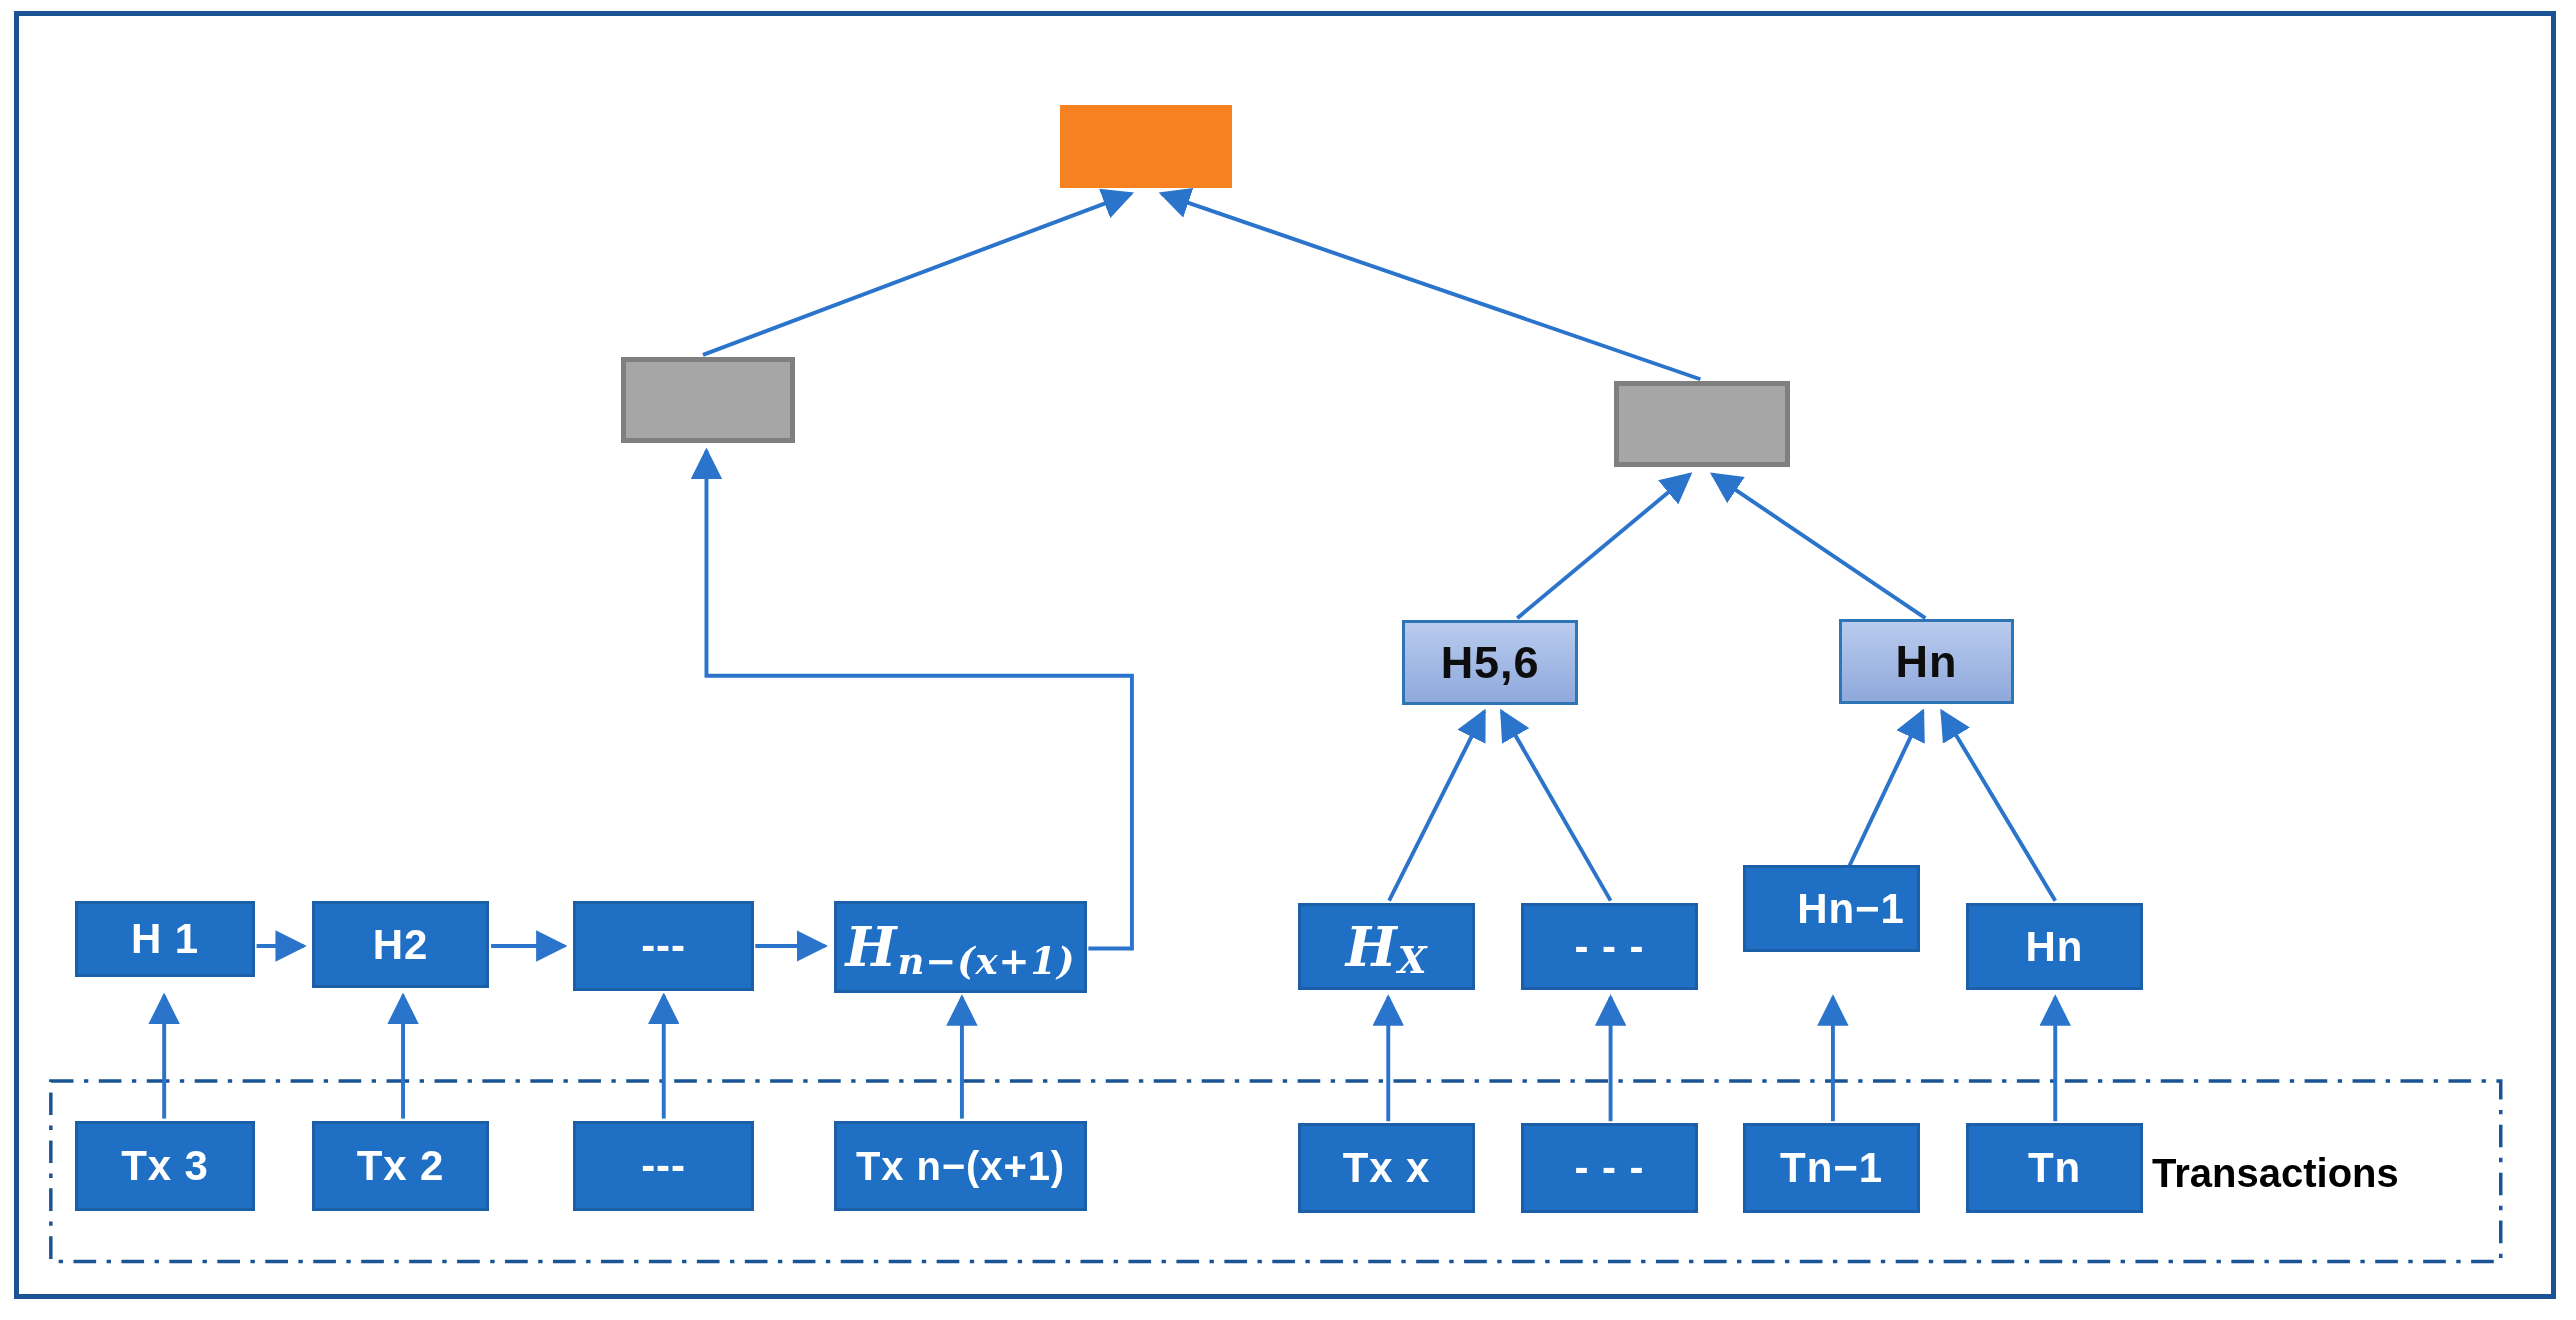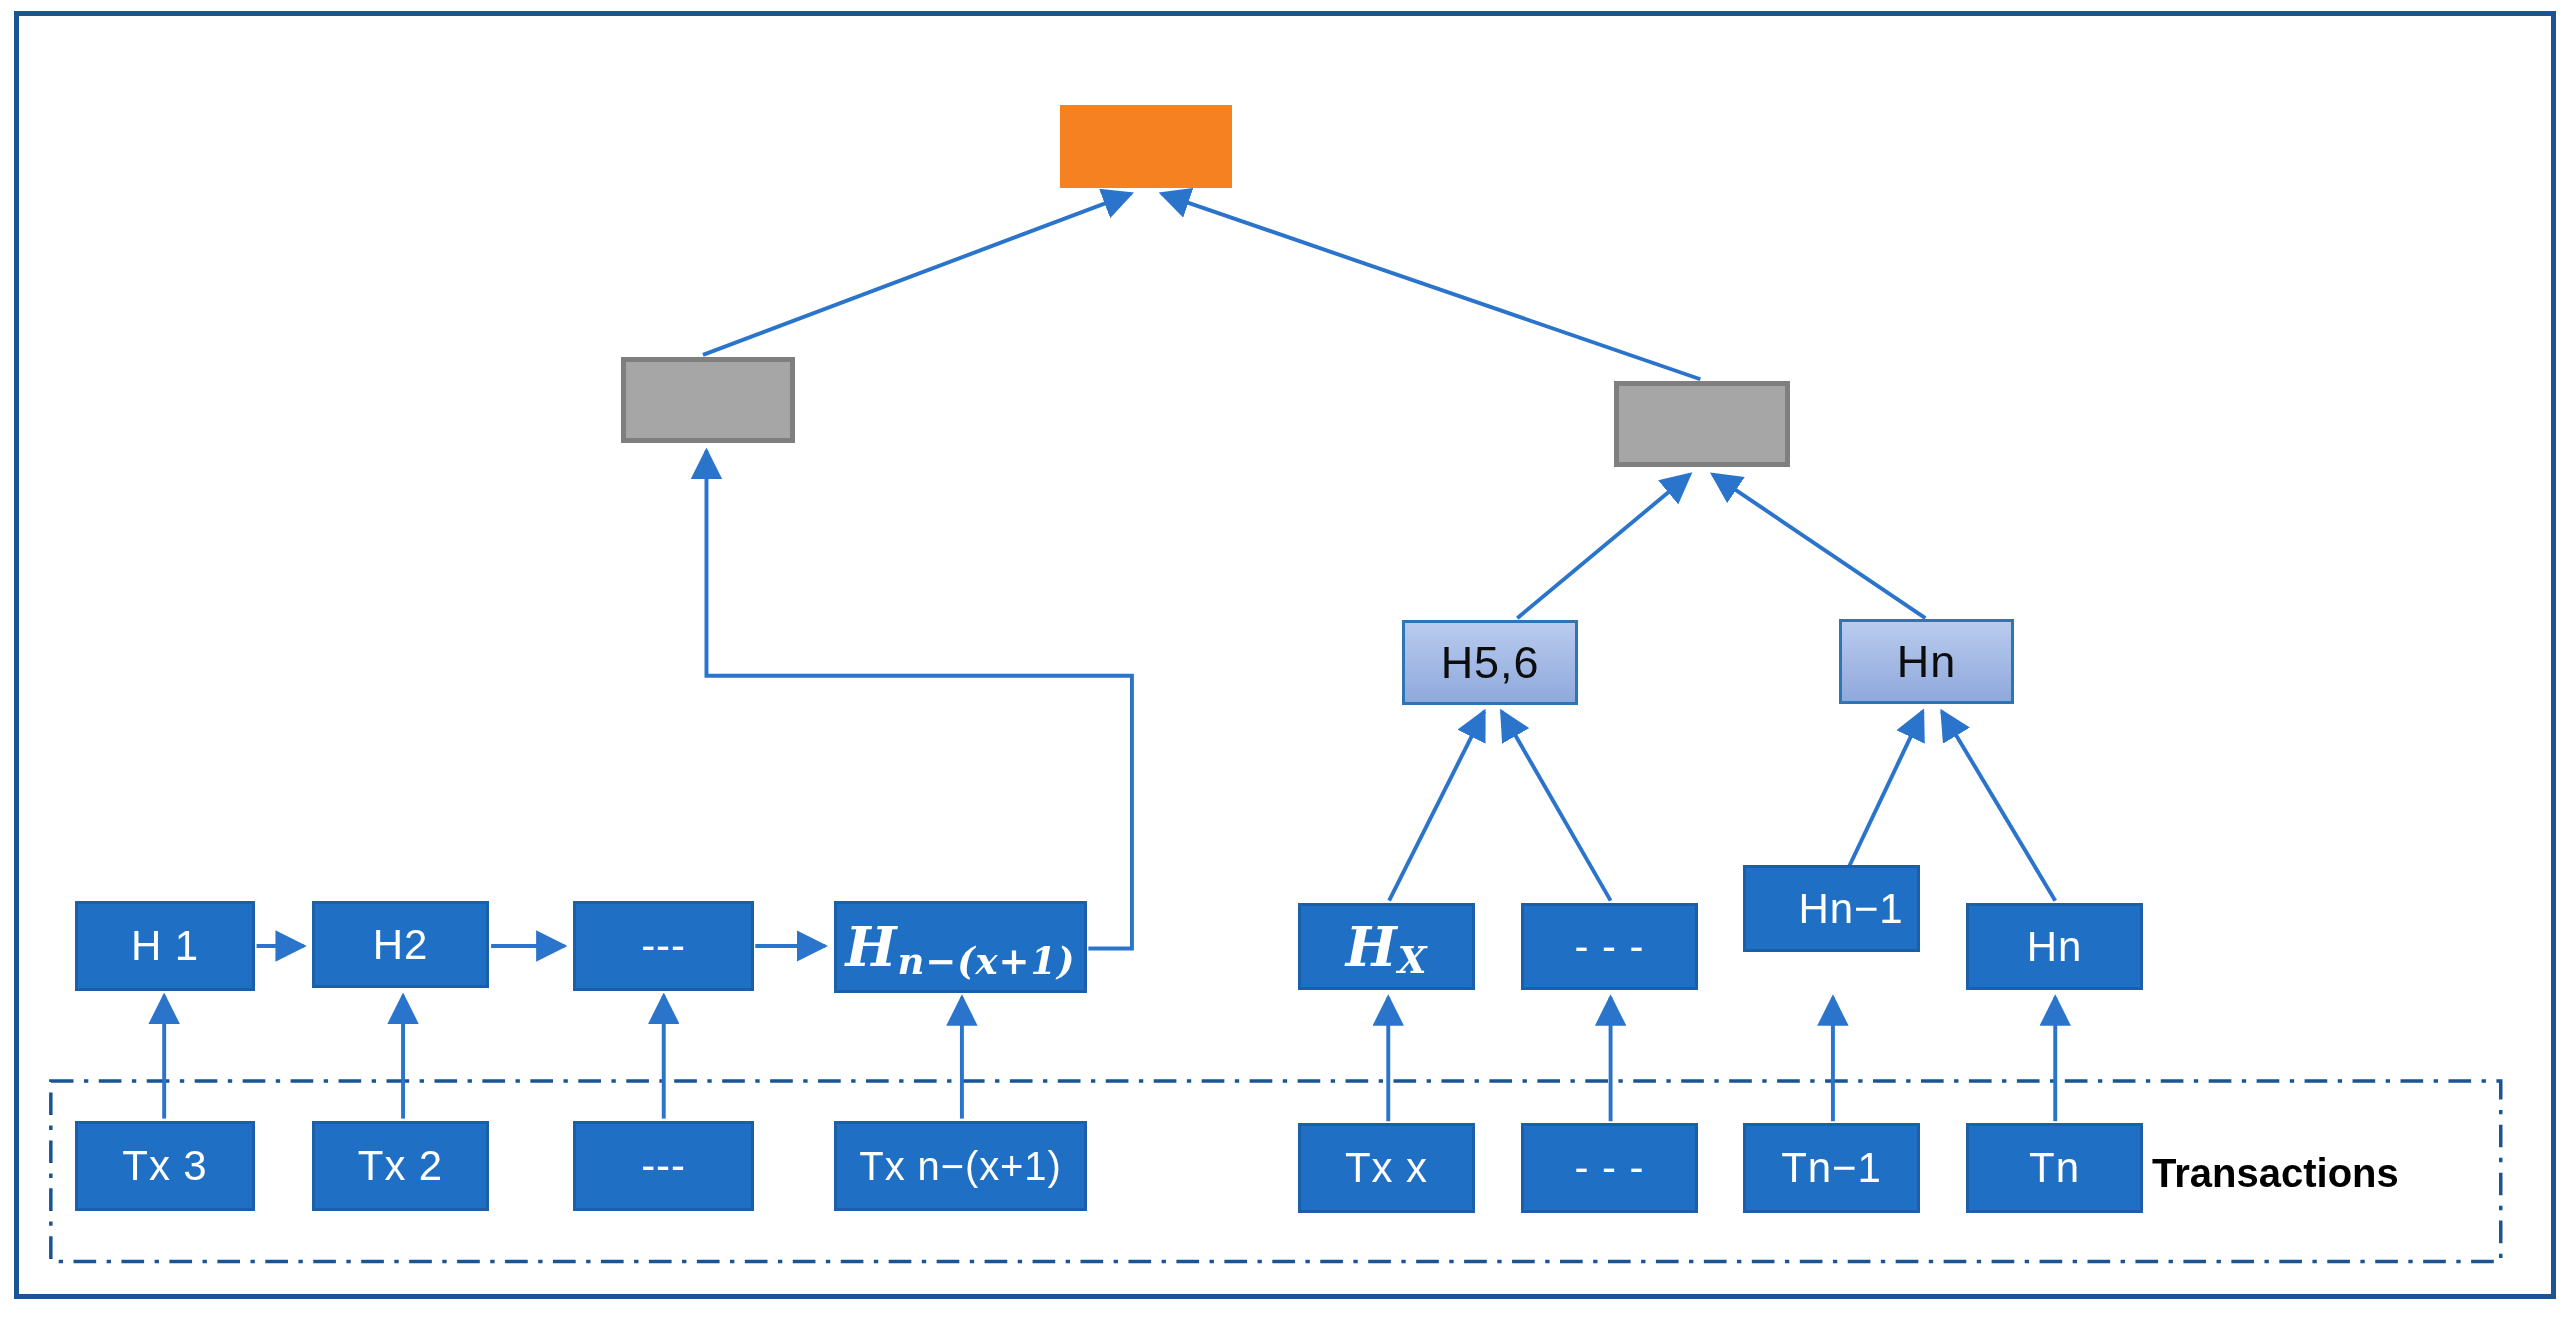--- a/index.html
+++ b/index.html
@@ -11,21 +11,21 @@
     overflow:hidden;
   }
   #frame{
     position:absolute;left:14px;top:11.3px;width:2542px;height:1288px;
     border:5.2px solid #1a5494;
     box-sizing:border-box;
   }
   #lines{position:absolute;left:0;top:0;width:2576px;height:1320px;}
   .node{
     position:absolute;display:flex;align-items:center;justify-content:center;
-    box-sizing:border-box;color:#ffffff;font-weight:normal;font-size:42px;
+    box-sizing:border-box;color:#ffffff;font-weight:bold;font-size:42px;
     letter-spacing:0.9px;
   }
   .blue{
     background:#1f6fc4;border:3.5px solid #1a5fa8;
   }
   .lightblue{
     background:linear-gradient(to bottom,#b9cbee 0%,#8fa9dc 100%);
     border:3.5px solid #2e75b6;color:#0d0d0d;font-size:45px;
   }
   .gray{
@@ -96,21 +96,21 @@
   <div class="node gray" style="left:621px;top:357px;width:174px;height:86px;"></div>
   <div class="node gray" style="left:1614px;top:381px;width:176px;height:86px;"></div>
 
   <div class="node lightblue" style="left:1402px;top:620px;width:176px;height:85px;">
     <span>H5,6</span>
   </div>
   <div class="node lightblue" style="left:1839px;top:619px;width:175px;height:85px;">
     <span>Hn</span>
   </div>
 
-  <div class="node blue" style="left:75px;top:901px;width:180px;height:90px;">
+  <div class="node blue" style="left:75px;top:901px;width:180px;height:76px;">
     <span>H 1</span>
   </div>
   <div class="node blue" style="left:312px;top:901px;width:177px;height:87px;">
     <span>H2</span>
   </div>
   <div class="node blue" style="left:573px;top:901px;width:181px;height:90px;">
     <span>---</span>
   </div>
   <div class="node blue mathlabel" style="left:834px;top:901px;width:253px;height:92px;">
     <span class="base">H</span>

